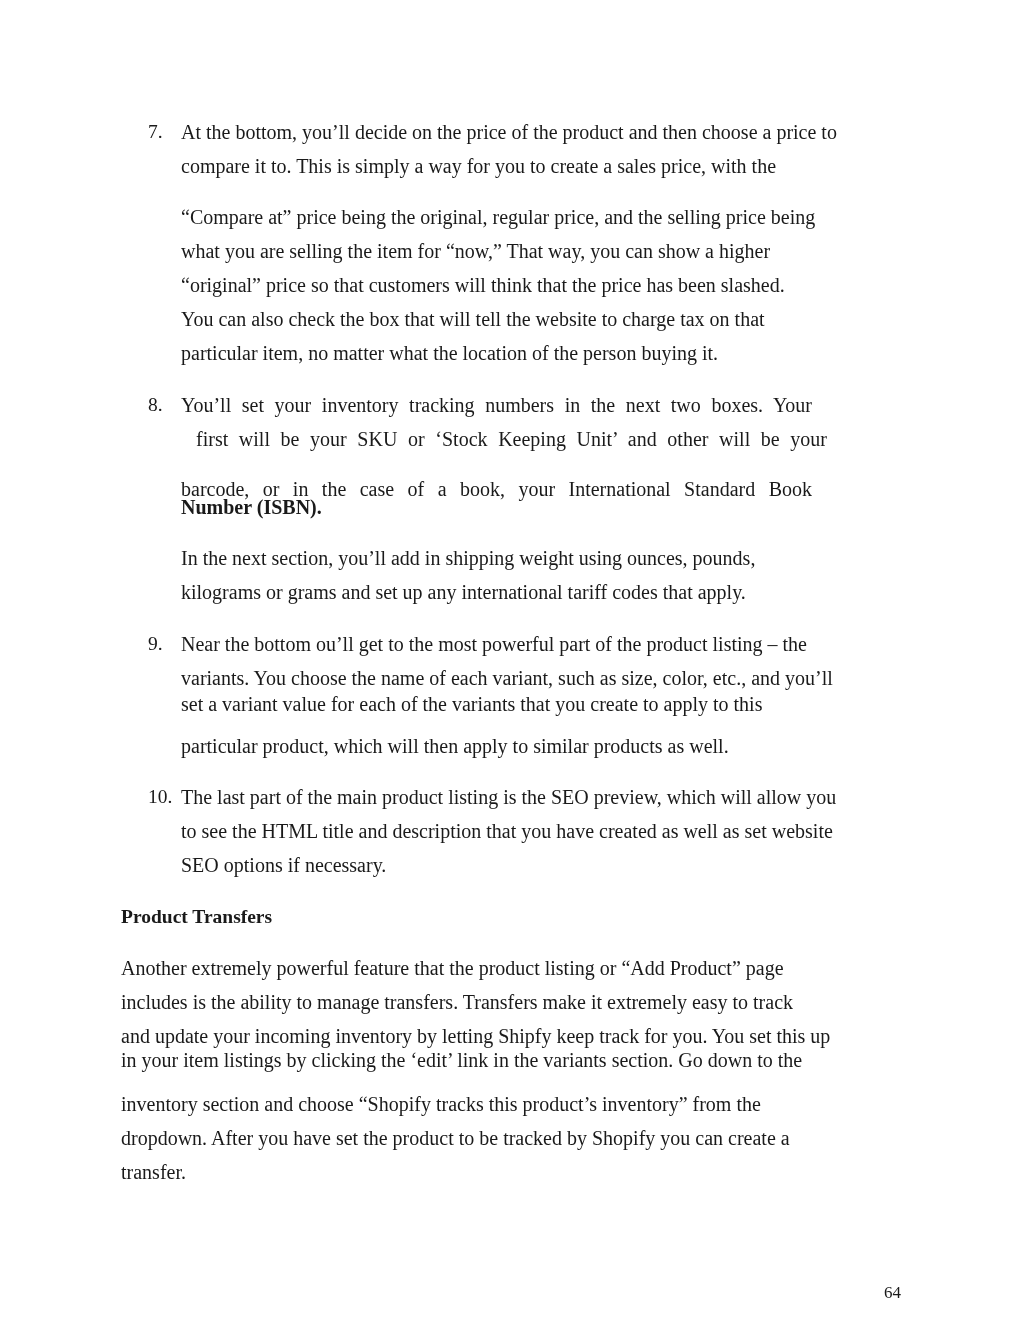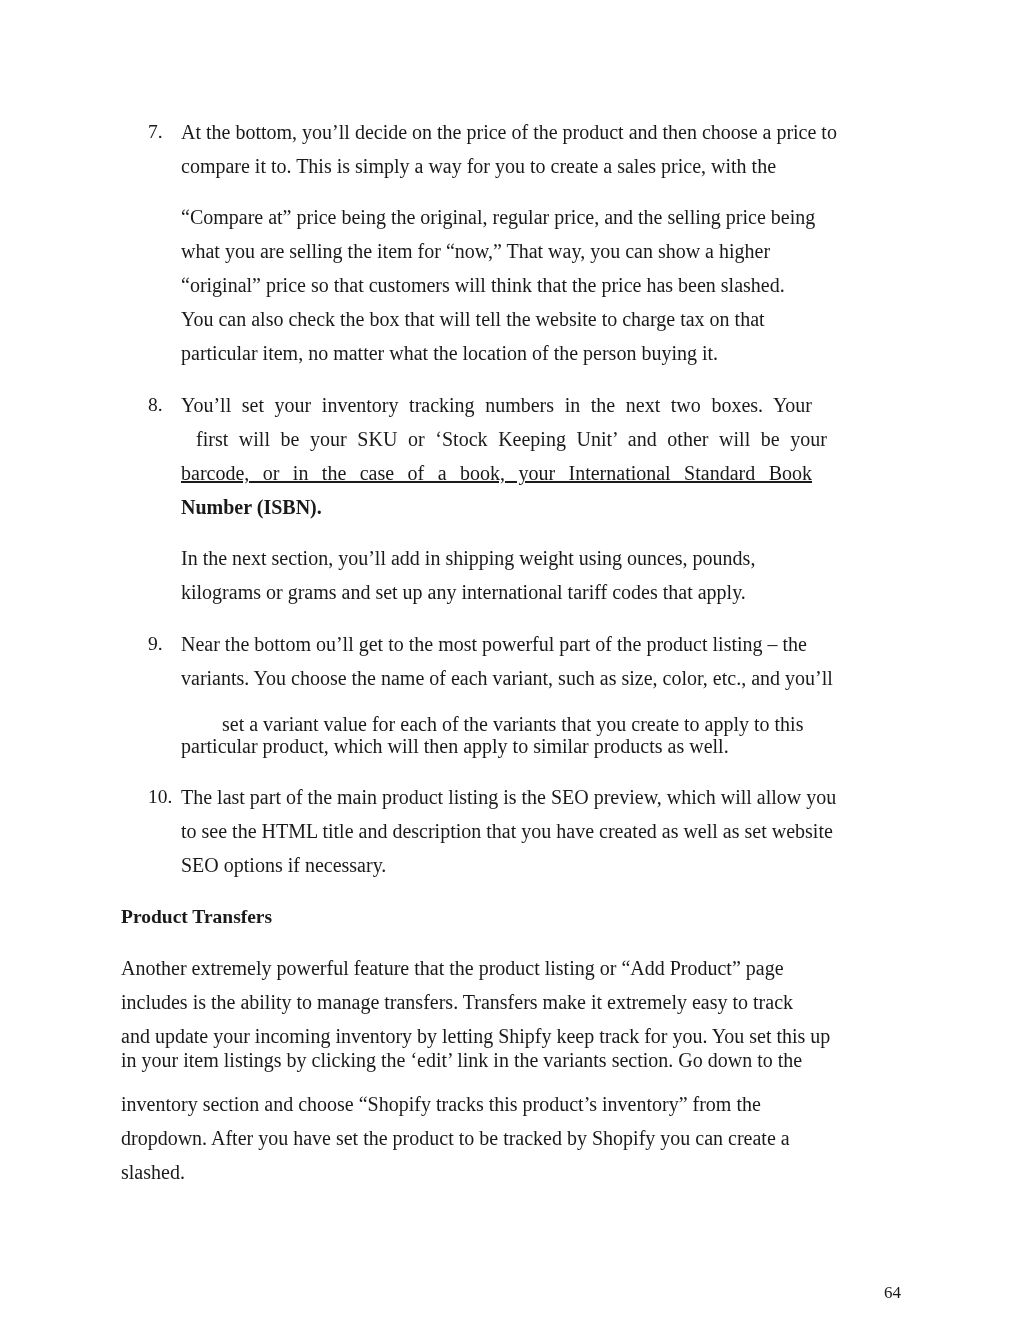--- a/index.html
+++ b/index.html
@@ -88,50 +88,50 @@
   </div>
 
   <div class="list-item" style="top:388px;">
     <span class="list-num" style="left:27px;">8.</span>
     <div class="line" style="top:0px;">
         <span class="justify">You’ll set your inventory tracking numbers in the next two boxes. Your</span>
       </div>
     <div class="line" style="top:34px;margin-left:15px;">
         <span class="justify">first will be your SKU or ‘Stock Keeping Unit’ and other will be your</span>
       </div>
-    <div class="line" style="top:68px;text-decoration:underline;">
+    <div class="line" style="top:84px;">
         <span class="justify">barcode, or in the case of a book, your International Standard Book</span>
       </div>
     <div class="line" style="top:102px;font-weight:bold;">Number (ISBN).</div>
     <div class="line" style="top:153px;">In the next section, you’ll add in shipping weight using ounces, pounds,</div>
     <div class="line" style="top:187px;">kilograms or grams and set up any international tariff codes that apply.</div>
   </div>
 
   <div class="list-item" style="top:627px;">
     <span class="list-num" style="left:27px;">9.</span>
     <div class="line" style="top:0px;">Near the bottom ou’ll get to the most powerful part of the product listing – the</div>
     <div class="line" style="top:34px;">variants. You choose the name of each variant, such as size, color, etc., and you’ll</div>
-    <div class="line" style="top:80px;margin-left:41px;">set a variant value for each of the variants that you create to apply to this</div>
+    <div class="line" style="top:60px;">set a variant value for each of the variants that you create to apply to this</div>
     <div class="line" style="top:102px;">particular product, which will then apply to similar products as well.</div>
   </div>
 
   <div class="list-item" style="top:780px;">
     <span class="list-num" style="left:27px;">10.</span>
     <div class="line" style="top:0px;">The last part of the main product listing is the SEO preview, which will allow you</div>
     <div class="line" style="top:34px;text-align:right;">to see the HTML title and description that you have created as well as set website</div>
     <div class="line" style="top:68px;">SEO options if necessary.</div>
   </div>
 
   <div class="heading">Product Transfers</div>
 
   <div class="text-block" style="top:951px;">
     <div class="line" style="top:0px;">Another extremely powerful feature that the product listing or “Add Product” page</div>
     <div class="line" style="top:34px;text-align:right;">includes is the ability to manage transfers. Transfers make it extremely easy to track</div>
     <div class="line" style="top:68px;">and update your incoming inventory by letting Shipfy keep track for you. You set this up</div>
     <div class="line" style="top:92px;">in your item listings by clicking the ‘edit’ link in the variants section. Go down to the</div>
     <div class="line" style="top:136px;">inventory section and choose “Shopify tracks this product’s inventory” from the</div>
     <div class="line" style="top:170px;">dropdown. After you have set the product to be tracked by Shopify you can create a</div>
-    <div class="line" style="top:204px;">slashed.</div>
+    <div class="line" style="top:204px;">transfer.</div>
   </div>
 
   <div class="page-number">64</div>
 
 </div>
 
 </body></html>

